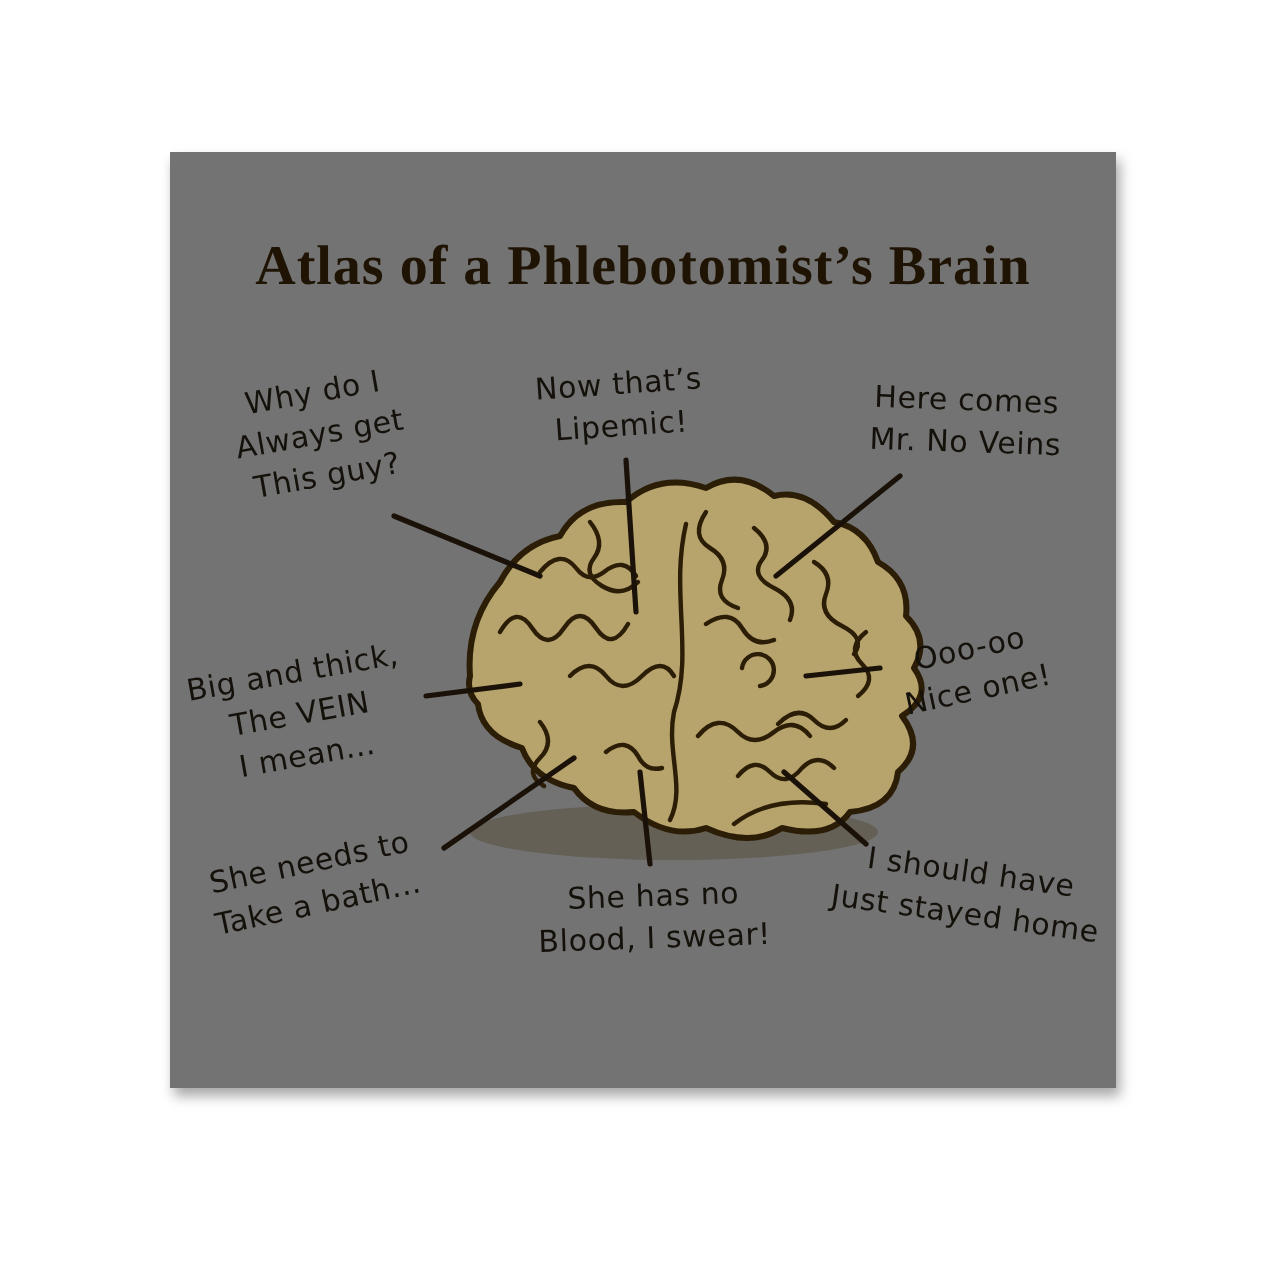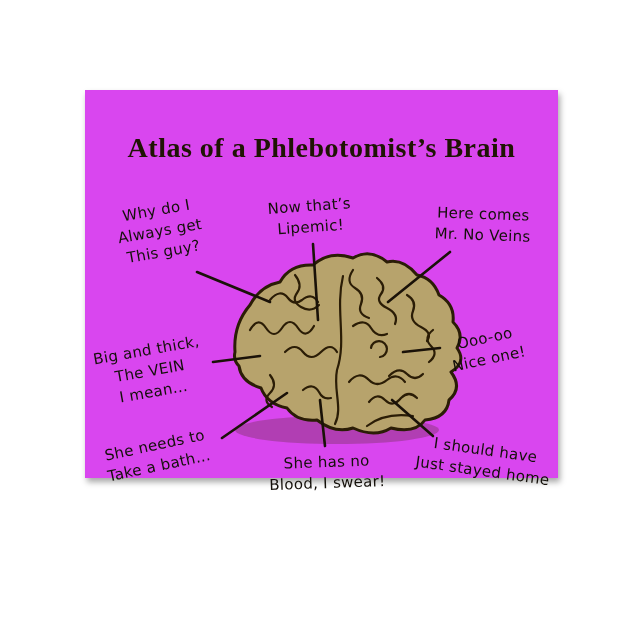--- a/index.html
+++ b/index.html
@@ -11,24 +11,24 @@
   .canvas {
     position: relative;
     width: 644px;
     height: 644px;
     background: #ffffff;
     overflow: hidden;
   }
   .card {
     position: absolute;
     left: 85px;
-    top: 90px;
+    top: 76px;
     width: 473px;
-    height: 388px;
-    background: #d946ef;
+    height: 468px;
+    background: #737373;
     box-shadow: 2px 4px 6px rgba(0,0,0,0.35);
   }
   .card-title {
     position: absolute;
     left: 0;
     top: 42px;
     width: 100%;
     margin: 0;
     text-align: center;
     font-family: "Liberation Serif", serif;

